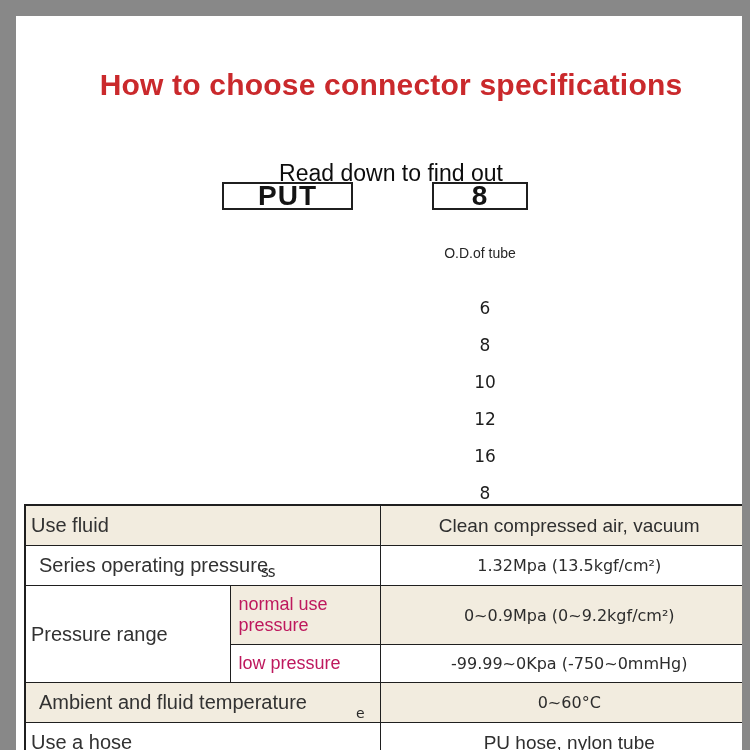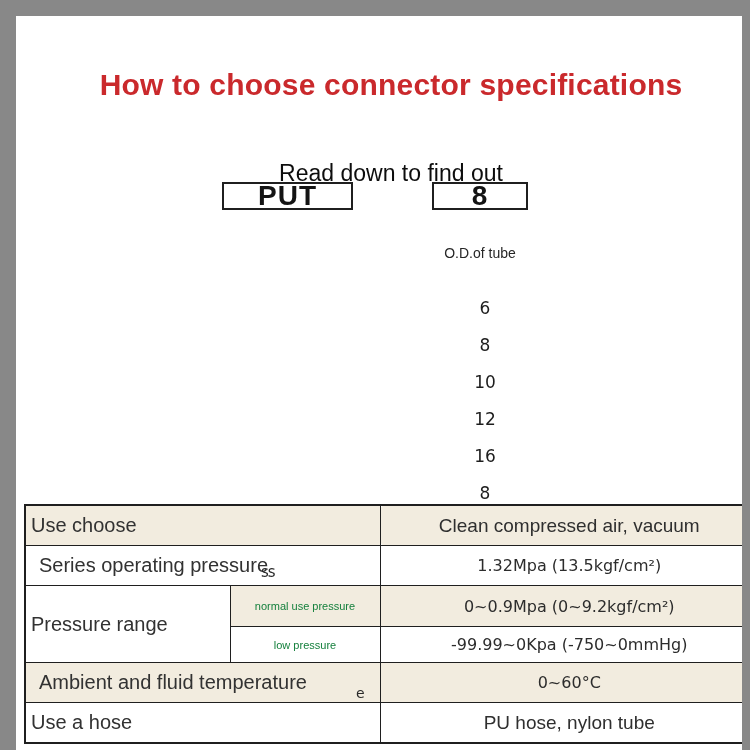--- a/index.html
+++ b/index.html
@@ -47,21 +47,21 @@
   table.spec-table {
     position:absolute; left:8px; top:488px; width:734px;
     border-collapse:collapse; table-layout:fixed;
     border:2px solid #1f1f1f;
   }
   table.spec-table td {
     border:1px solid #1f1f1f; vertical-align:middle; overflow:hidden;
   }
   .shade { background:#f2ecdf; }
   .lbl   { padding-left:5px; font-size:20px; color:#323232; text-align:left; position:relative; }
-  .sub   { text-align:center; font-size:11px; color:#15803d; }
+  .sub   { text-align:left; font-size:18px; color:#be185d; }
   .val   { text-align:center; }
   .val-lg{ font-size:19px; color:#2f2f2f;border-radius:6px; }
   .val-md{ font-size:16px; color:#2c2c2c; font-family:"DejaVu Sans", sans-serif;margin-top:28px; }
 
   .artifact { position:absolute; color:#2a2a2a; font-family:"DejaVu Sans", sans-serif; }
   .artifact-ss { left:227px; top:9px;  font-size:15px; letter-spacing:-1px; }
   .artifact-e  { left:322px; top:14px; font-size:14px; }
 </style>
 </head>
 <body>
@@ -92,21 +92,21 @@
 
 
   <table class="spec-table">
     <colgroup>
       <col style="width:205px">
       <col style="width:150px">
       <col style="width:379px">
     </colgroup>
     <tbody>
       <tr style="height:33px">
-        <td colspan="2" class="lbl shade">Use choose</td>
+        <td colspan="2" class="lbl shade">Use fluid</td>
         <td class="val val-lg shade">Clean compressed air, vacuum</td>
       </tr>
       <tr style="height:34px">
         <td colspan="2" class="lbl">
           <span>Series operating pressure</span>
           <span class="artifact artifact-ss">ss</span>
         </td>
         <td class="val val-md">1.32Mpa  (13.5kgf/cm²)</td>
       </tr>
       <tr style="height:41px">

